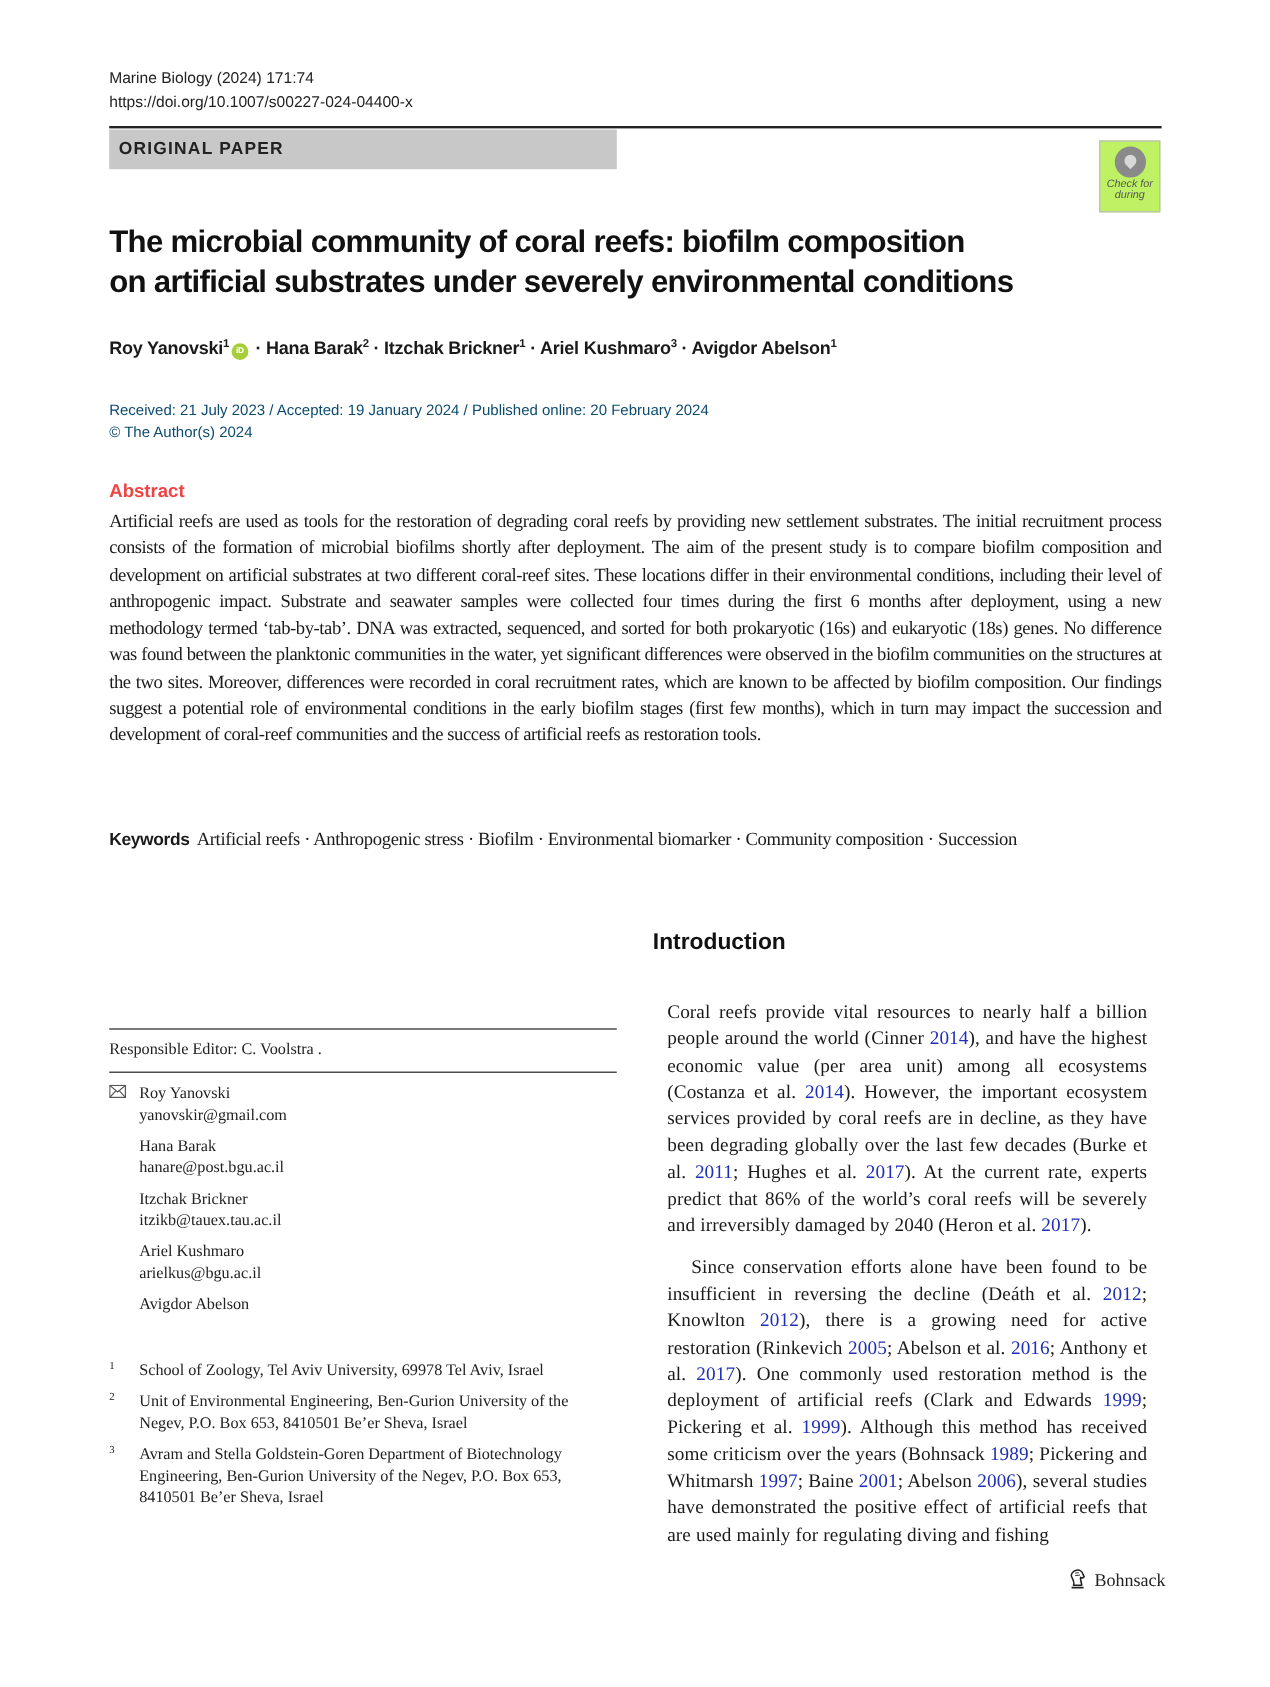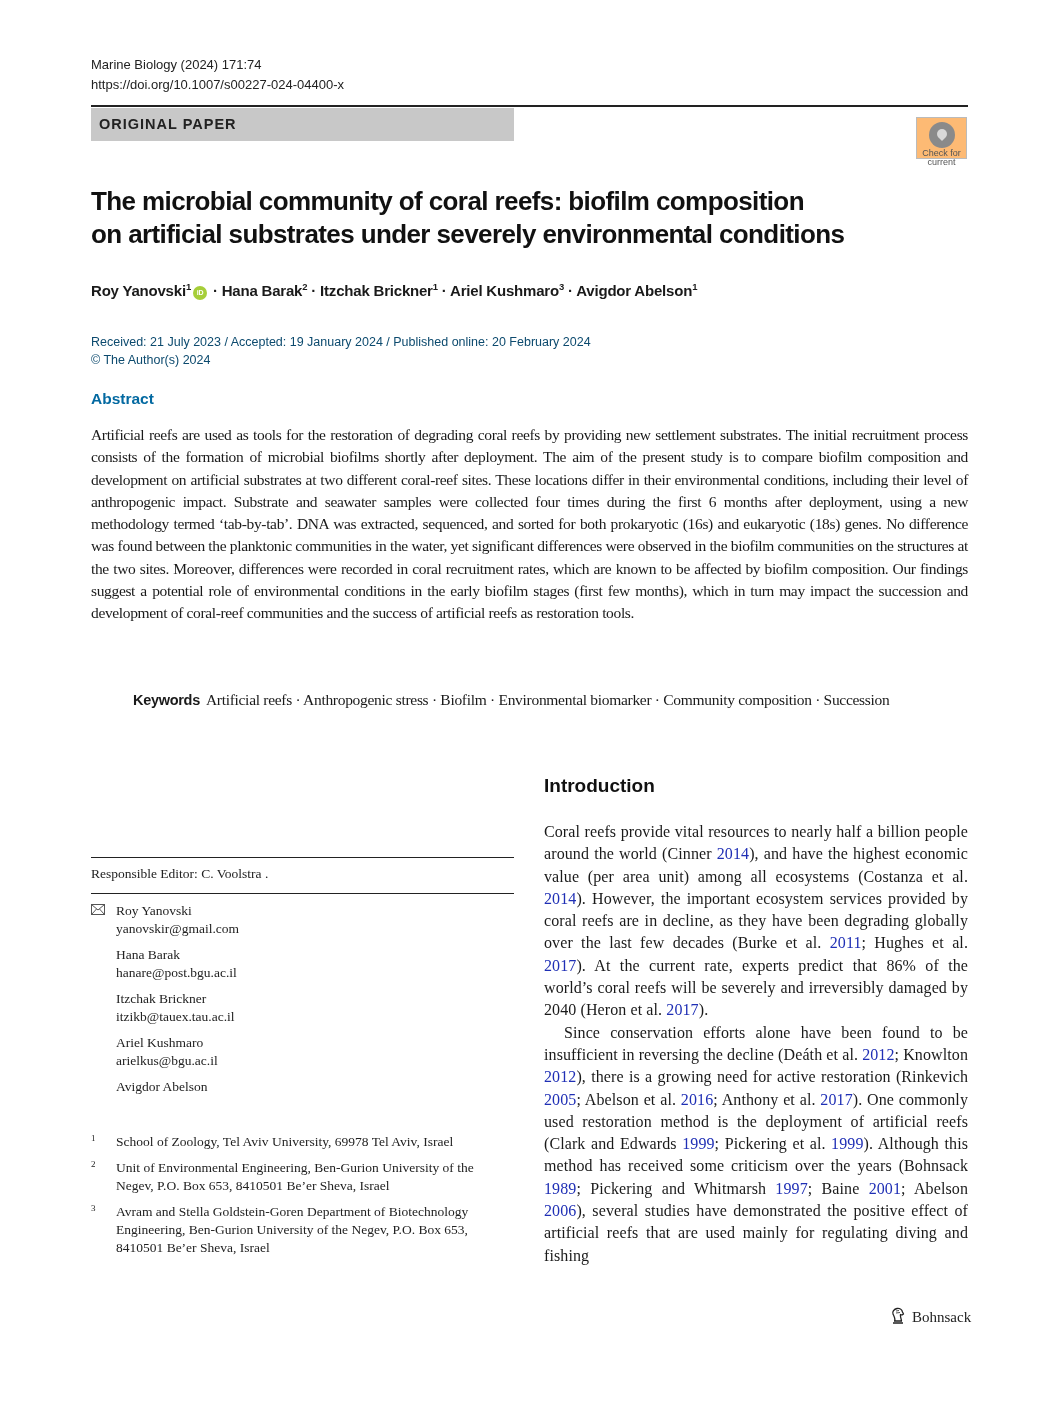--- a/index.html
+++ b/index.html
@@ -6,74 +6,74 @@
   body { width: 1058px; height: 1406px; position: relative; overflow: hidden; color: #1a1a1a; }
   .sans { font-family: "Liberation Sans", "DejaVu Sans", sans-serif; }
   .serif { font-family: "Liberation Serif", "DejaVu Serif", serif; }
   .abs { position: absolute; }
 
   .journal-meta { left: 91px; top: 55px; font-size: 13px; line-height: 20px; color: #222; }
   .top-rule { left: 91px; top: 105px; width: 877px; height: 2px; background: #222; }
   .paper-type-bar { left: 91px; top: 108px; width: 423px; height: 33px; background: #c8c8c8; }
   .paper-type-text { left: 99px; top: 116px; font-size: 14.5px; font-weight: bold; letter-spacing: 1px; color: #222; text-align: right; }
 
-  .check-updates { left: 916px; top: 117px; width: 51px; height: 42px; border: 1px solid #bbb; background: #fdba74; box-sizing: border-box; text-align: center; }
+  .check-updates { left: 916px; top: 117px; width: 51px; height: 60px; border: 1px solid #bbb; background: #bef264; box-sizing: border-box; text-align: center; font-style: italic; }
   .check-updates .circle { width: 26px; height: 26px; border-radius: 50%; background: #8a8a8a; margin: 4px auto 1px; position: relative; }
   .check-updates .circle::after { content: ""; position: absolute; left: 8px; top: 7px; width: 10px; height: 10px; border-radius: 50% 50% 0 50%; background: #d8d8d8; transform: rotate(45deg); }
   .check-updates .label { font-size: 9px; line-height: 9px; color: #555; }
 
   .title { left: 91px; top: 185px; font-size: 26px; font-weight: bold; line-height: 33px; color: #111; letter-spacing: -0.6px; }
 
   .authors { left: 91px; top: 281px; font-size: 15px; font-weight: bold; color: #1a1a1a; letter-spacing: -0.2px; }
   .authors sup { font-size: 9.5px; font-weight: bold; }
   .orcid { display: inline-block; width: 14px; height: 14px; border-radius: 50%; background: #a6ce39; color: #fff; font-size: 7px; line-height: 14px; text-align: center; vertical-align: 1px; margin: 0 2px; font-weight: bold; }
 
   .dates { left: 91px; top: 333px; font-size: 12.5px; line-height: 18px; color: #0c4a6e; }
 
-  .abstract-heading { left: 91px; top: 390px; font-size: 15.5px; font-weight: bold; color: #0369a1; text-align: center; }
+  .abstract-heading { left: 91px; top: 401px; font-size: 15.5px; font-weight: bold; color: #ef4444; text-align: center; }
   .abstract-body { left: 91px; top: 424px; width: 877px; font-size: 15.5px; line-height: 22.3px; text-align: justify; color: #1a1a1a; letter-spacing: -0.35px; }
 
   .keywords { left: 91px; top: 689px; width: 877px; font-size: 15.5px; line-height: 22.5px; color: #1a1a1a; letter-spacing: -0.3px; }
-  .keywords .kw-label { font-family: "Liberation Sans", "DejaVu Sans", sans-serif; font-weight: bold; font-size: 14.5px; margin-right: 6px; letter-spacing: -0.3px; margin-left: 42px; }
+  .keywords .kw-label { font-family: "Liberation Sans", "DejaVu Sans", sans-serif; font-weight: bold; font-size: 14.5px; margin-right: 6px; letter-spacing: -0.3px; }
 
   .left-col-rule { left: 91px; width: 423px; height: 1px; background: #222; }
   .editor-line { left: 91px; top: 866px; font-size: 13.5px; color: #222; }
 
   .contacts { left: 91px; top: 902px; width: 423px; font-size: 13.5px; line-height: 18px; color: #222; }
   .envelope { position: absolute; left: 0; top: 2px; width: 14px; height: 11px; }
   .contact-block { margin-left: 25px; margin-bottom: 8px; }
 
   .affils { left: 91px; top: 1133px; width: 423px; font-size: 13.5px; line-height: 18px; color: #222; }
   .affil { position: relative; padding-left: 25px; margin-bottom: 8px; }
   .affil .num { position: absolute; left: 0; top: -4px; font-size: 9px; }
 
   .intro-heading { left: 544px; top: 775px; font-size: 19px; font-weight: bold; color: #111; }
   .intro-body { left: 544px; top: 821px; width: 424px; font-size: 16px; line-height: 22.3px; text-align: justify; color: #1a1a1a; letter-spacing: 0.1px; }
-  .intro-body p { margin: 0; }
+  .intro-body p { margin: 12px; }
   .intro-body p + p { text-indent: 20px; }
   .cite { color: #1f2fb5; }
 
   .springer { left: 890px; top: 1307px; font-size: 15px; color: #222; }
   .springer .horse { display: inline-block; width: 16px; height: 18px; vertical-align: -3px; margin-right: 6px; }
 </style>
 </head>
 <body>
 
 <div class="abs journal-meta sans">
   <div>Marine Biology (2024) 171:74</div>
   <div>https://doi.org/10.1007/s00227-024-04400-x</div>
 </div>
 <div class="abs top-rule"></div>
 <div class="abs paper-type-bar"></div>
 <div class="abs paper-type-text sans">ORIGINAL PAPER</div>
 
 <div class="abs check-updates sans">
   <div class="circle"></div>
   <div class="label">Check for</div>
-  <div class="label">current</div>
+  <div class="label">during</div>
 </div>
 
 <div class="abs title sans">
   <div>The microbial community of coral reefs: biofilm composition</div>
   <div>on artificial substrates under severely environmental conditions</div>
 </div>
 
 <div class="abs authors sans">
   <span>Roy Yanovski</span><sup>1</sup><span class="orcid">iD</span><span> · </span><span>Hana Barak</span><sup>2</sup><span> · </span><span>Itzchak Brickner</span><sup>1</sup><span> · </span><span>Ariel Kushmaro</span><sup>3</sup><span> · </span><span>Avigdor Abelson</span><sup>1</sup>
 </div>

